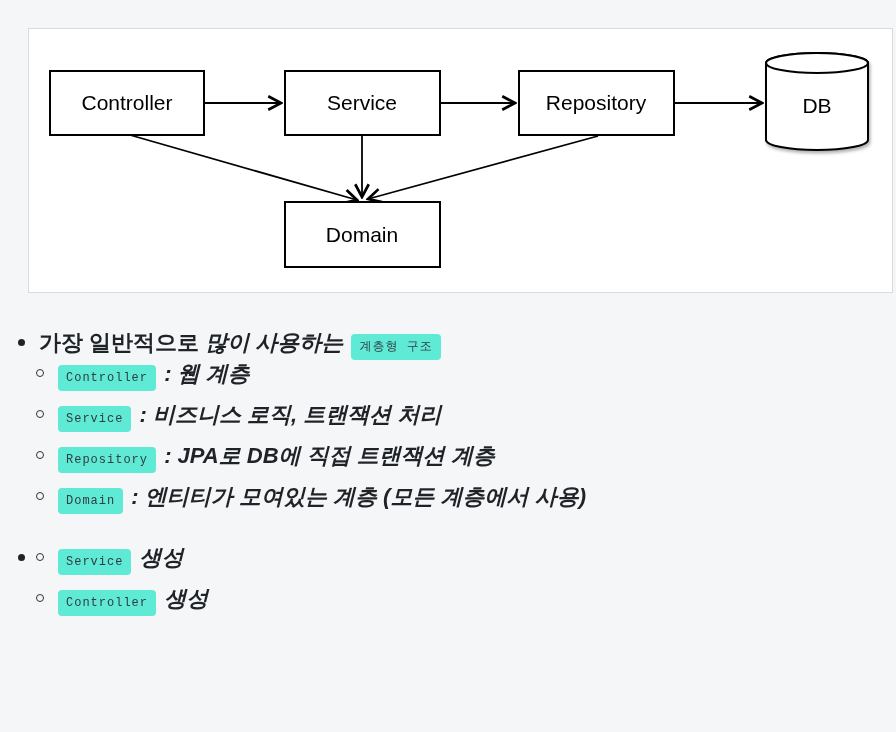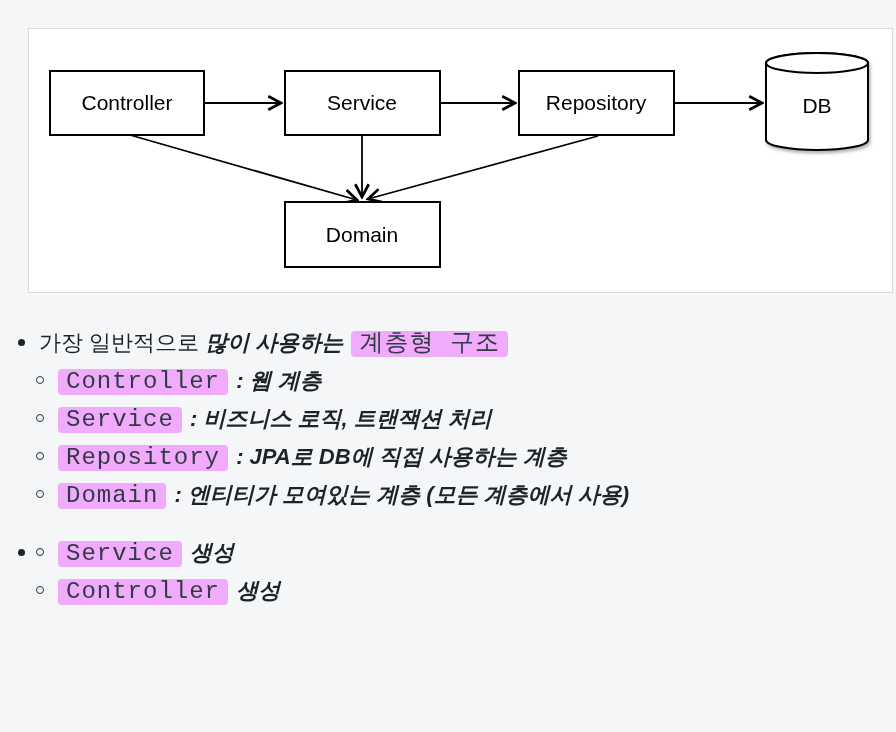--- a/index.html
+++ b/index.html
@@ -46,47 +46,47 @@
   li.group::before {
     content: "";
     position: absolute;
     left: 4px; top: 10px;
     width: 7px; height: 7px;
     background: #1f2328;
     border-radius: 50%;
   }
   .group-title { line-height: 28px; font-size: 22px; }
 
-  ul.sub { margin-top: 10px; }
+  ul.sub { }
   li.group.g2 ul.sub { margin-top: 17px; }
   ul.sub li {
     position: relative;
     padding-left: 17px;
     line-height: 28px;
     font-size: 22px;
     margin-bottom: 10px;
   }
   ul.sub li::before {
     content: "";
     position: absolute;
     left: -3px; top: 9px;
     width: 6px; height: 6px;
     border: 1.5px solid #2e3338;
     border-radius: 50%;
     background: transparent;
   }
 
-  .seg-normal { font-weight: 400; }
+  .seg-normal { font-weight: 700; }
   .seg-bold { font-weight: 700; font-style: italic; }
   .seg-code {
     font-family: "Liberation Mono", "DejaVu Sans Mono", monospace;
-    font-size: 24px;
+    font-size: 12px;
     line-height: 20px;
     letter-spacing: 1px;
-    background: #f0abfc;
+    background: #5eead4;
     color: #333a45;
     padding: 3px 8px;
     border-radius: 4px;
     margin: 0 2px;
     display: inline-block;
   }
 </style>
 </head>
 <body>
 
@@ -138,21 +138,21 @@
   </svg>
 </div>
 
 <section class="notes">
     <ul class="top">
       <li class="group g1">
         <div class="group-title"><span class="seg-normal">가장 일반적으로 </span><span class="seg-bold">많이 사용하는</span><span class="seg-normal"> </span><span class="seg-code">계층형 구조</span></div>
         <ul class="sub">
           <li><span class="seg-code">Controller</span><span class="seg-bold"> : 웹 계층</span></li>
           <li><span class="seg-code">Service</span><span class="seg-bold"> : 비즈니스 로직, 트랜잭션 처리</span></li>
-          <li><span class="seg-code">Repository</span><span class="seg-bold"> : JPA로 DB에 직접 사용하는 계층</span></li>
+          <li><span class="seg-code">Repository</span><span class="seg-bold"> : JPA로 DB에 직접 트랜잭션 계층</span></li>
           <li><span class="seg-code">Domain</span><span class="seg-bold"> : 엔티티가 모여있는 계층 (모든 계층에서 사용)</span></li>
         </ul>
       </li>
     </ul>
     <ul class="top later">
       <li class="group g2">
         <ul class="sub">
           <li><span class="seg-code">Service</span><span class="seg-bold"> 생성</span></li>
           <li><span class="seg-code">Controller</span><span class="seg-bold"> 생성</span></li>
         </ul>

